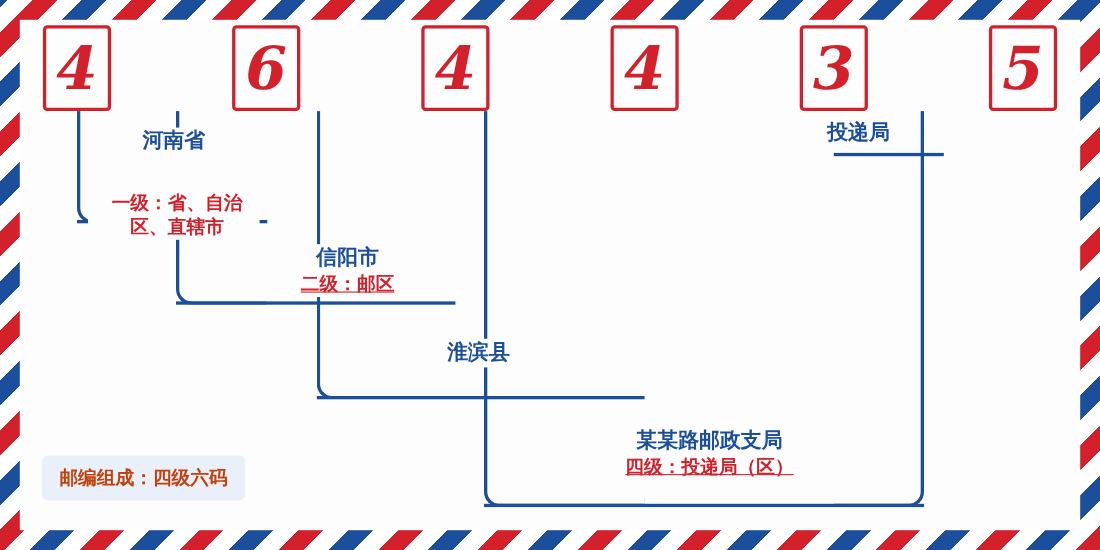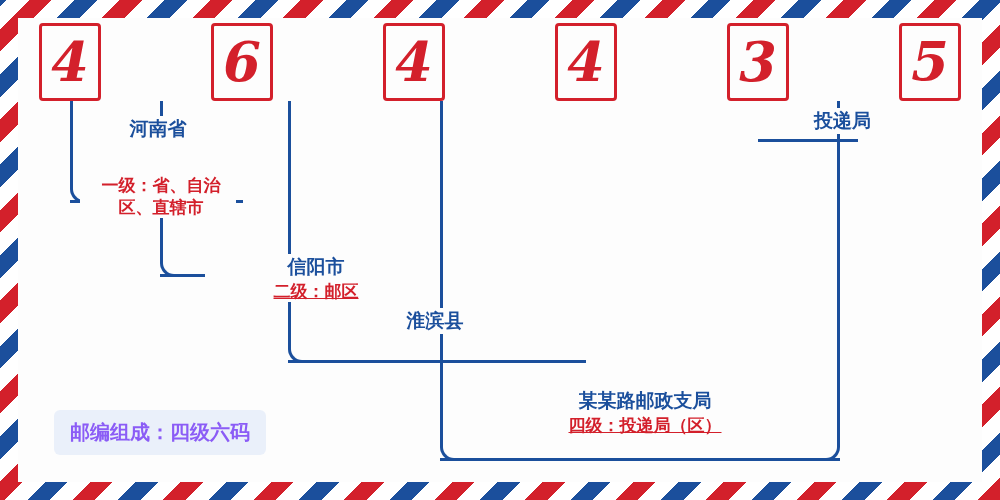--- a/index.html
+++ b/index.html
@@ -80,26 +80,25 @@
   .label-sub.narrow { white-space: normal; width: 150px; margin-top: 32px; }
   .label-sub.wide { white-space: nowrap; text-decoration: underline; }
 
   
   .footer-badge {
     position: absolute;
     left: 38px; bottom: 45px;
     background: #eaf0fa;
     border-radius: 6px;
     padding: 9px 16px;
-    color: #8b5cf6;
+    color: #c2410c;
     font-weight: bold;
-    font-size: 20px;
+    font-size: 17px;
     white-space: nowrap;
     z-index: 7;
-    margin-left: 16px;
   }
 </style>
 </head>
 <body>
 
 <div class="envelope">
   <div class="envelope-inner"></div>
 </div>
 
 <div class="elbow" style="left:70px; top:101px; width:75px; height:102px; border-left-width:3px; border-bottom-width:3px; border-bottom-left-radius:14px;"></div>
@@ -133,30 +132,30 @@
 <div class="digit-box" style="left:555px; top:23px;">
   <span>4</span>
 </div>
 <div class="digit-box" style="left:727px; top:23px;">
   <span>3</span>
 </div>
 <div class="digit-box" style="left:899px; top:23px;">
   <span>5</span>
 </div>
 
-<div class="label-block" style="left:808px; top:108px;text-align:right;">
+<div class="label-block" style="left:746px; top:108px;text-align:right;">
   <div class="label-title">投递局</div>
 </div>
 
 <div class="label-block" style="left:80px; top:116px; width:156px;">
   <div class="label-title">河南省</div>
   <div class="label-sub narrow">一级：省、自治区、直辖市</div>
 </div>
 
-<div class="label-block" style="left:205px; top:222px; width:222px;margin-top:32px;">
+<div class="label-block" style="left:205px; top:222px; width:222px;">
   <div class="label-title">信阳市</div>
   <div class="label-sub wide">二级：邮区</div>
 </div>
 
 <div class="label-block" style="left:292px; top:308px; width:286px;">
   <div class="label-title">淮滨县</div>
 </div>
 
 <div class="label-block" style="left:500px; top:388px; width:290px;">
   <div class="label-title">某某路邮政支局</div>

